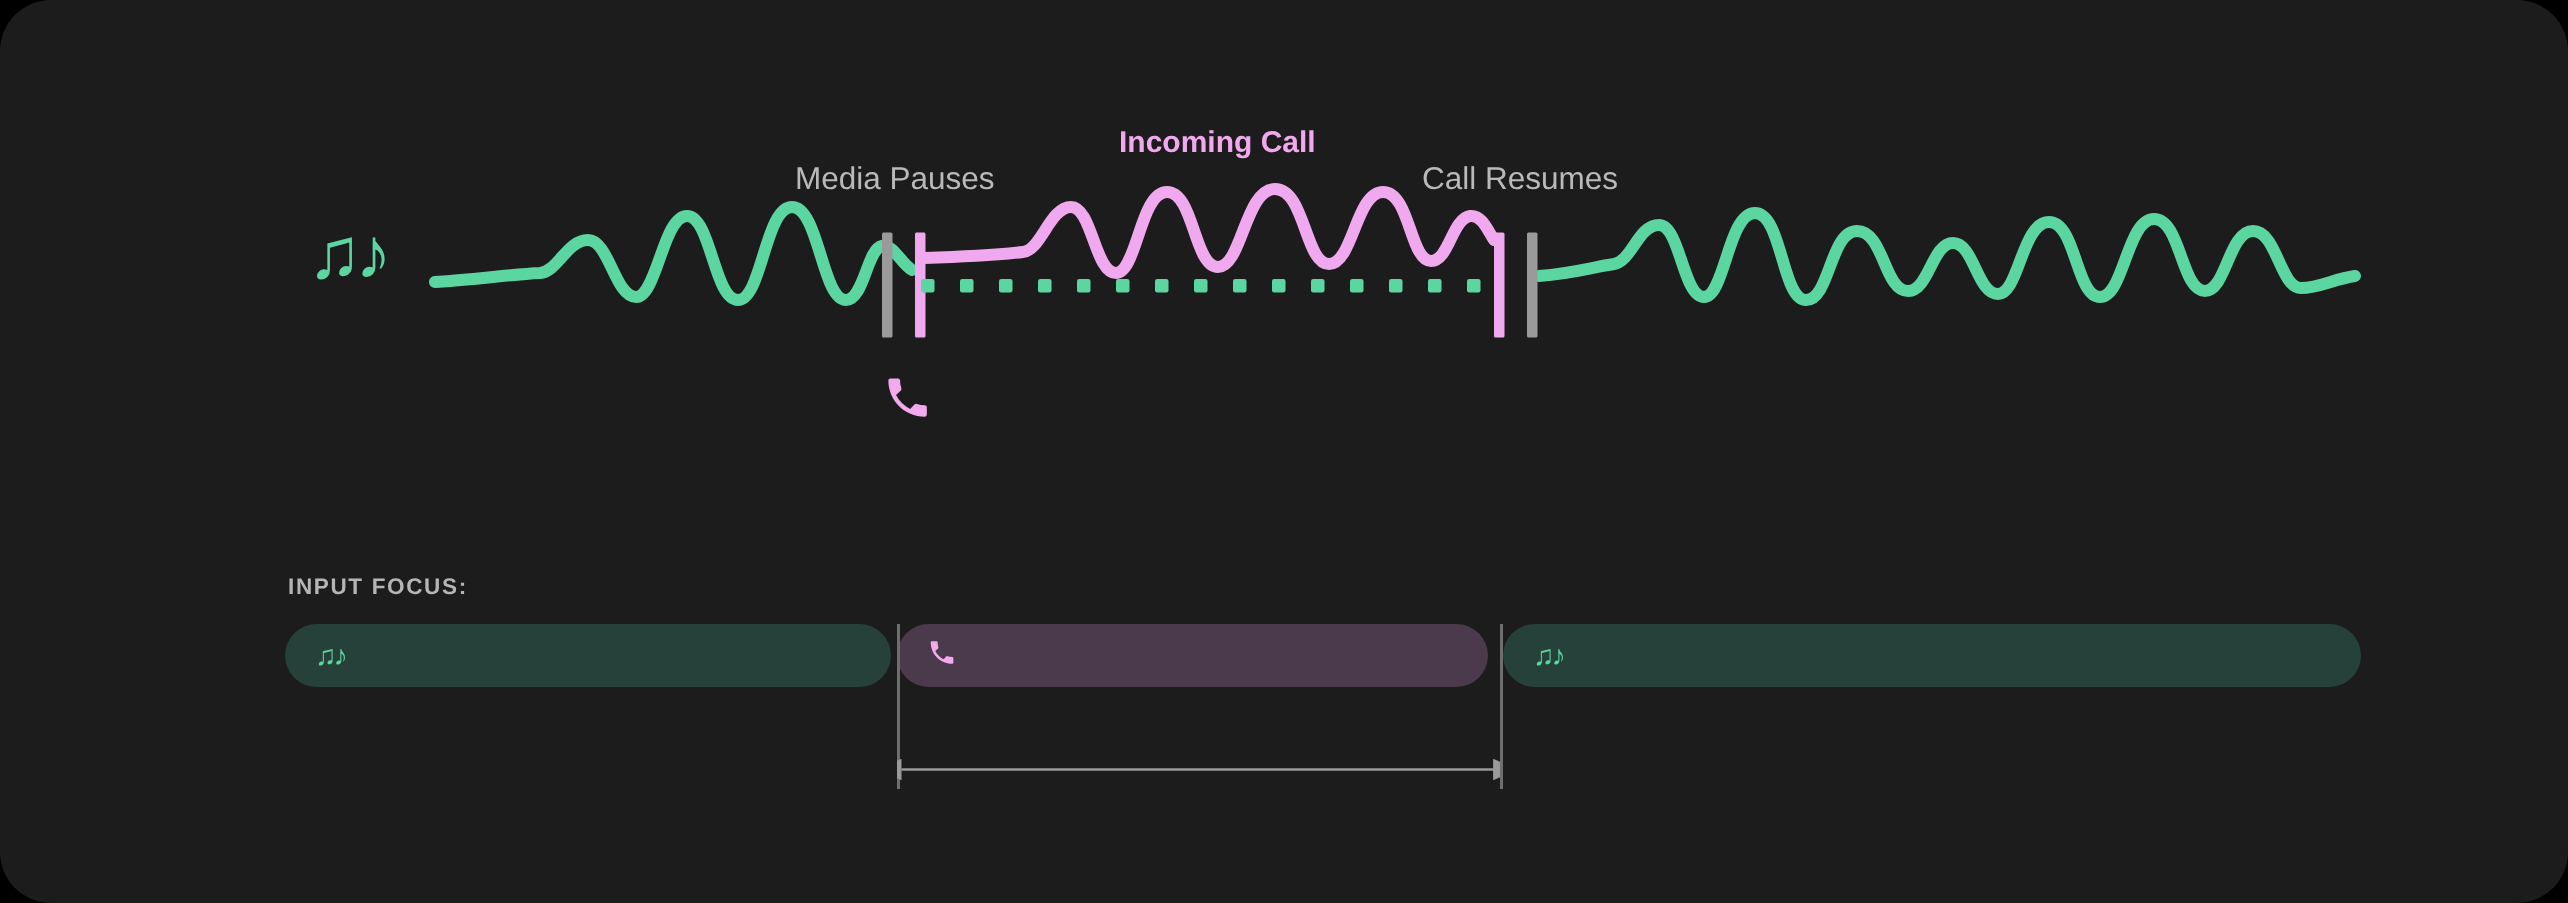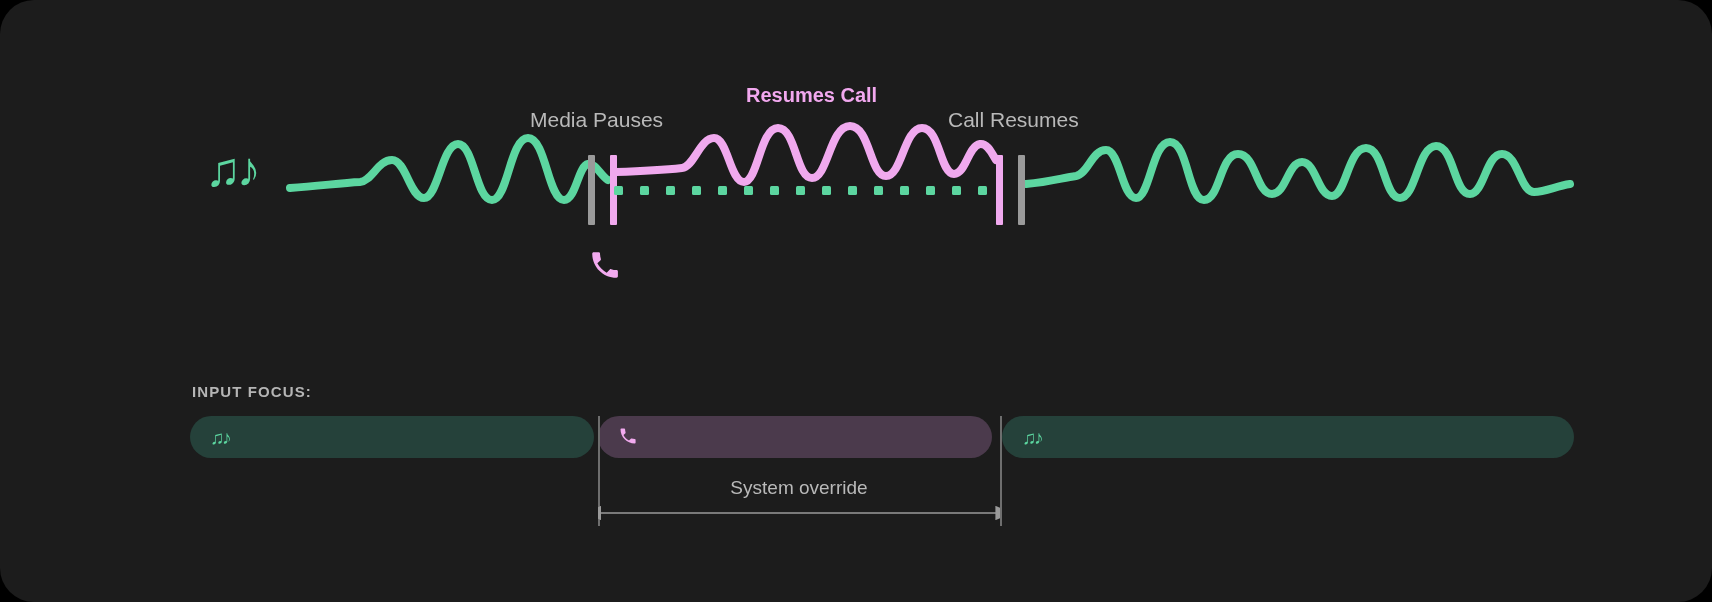--- a/index.html
+++ b/index.html
@@ -163,21 +163,21 @@
   }
 </style>
 </head>
 <body>
 
 <div class="card">
 
   <div class="timeline">
 
     <div class="lbl lbl-pause">Media Pauses</div>
-    <div class="lbl-call">Resumes Call</div>
+    <div class="lbl-call">Incoming Call</div>
     <div class="lbl lbl-resume">Call Resumes</div>
 
     <div class="notes-glyph">♫♪</div>
 
     <svg class="wave" viewBox="0 0 1712 110">
 
       <path fill="none" stroke="#5cd6a0" stroke-width="8" stroke-linecap="round" stroke-linejoin="round" d="M290,68 C320,66 340,63 360,62
            C372,61 378,40 392,40 C406,40 410,78 424,78
            C438,78 442,24 458,24 C474,24 476,80 492,80
            C508,80 510,18 528,18 C546,18 548,80 564,80
@@ -243,21 +243,20 @@
           </svg></span>
       </div>
       <div class="focus-seg seg-media" style="left: 1002px; width: 572px;">
         <span class="seg-icon">♫♪</span>
       </div>
     </div>
 
   <div class="guide" id="guide-left" style="left: 598px;"></div>
   <div class="guide" id="guide-right" style="left: 1000px;"></div>
 
-  <div class="override-label" id="override-label" style="left: 598px; width: 402px;">System override</div>
 
   <svg class="arrow-svg" id="override-arrow" width="402" style="left: 598px;">
     <defs>
       <marker id="ahL" markerWidth="11" markerHeight="9" refX="10" refY="4.5" orient="auto">
         <path d="M10,0 L0,4.5 L10,9 z" fill="#9a9a9a"></path>
       </marker>
       <marker id="ahR" markerWidth="11" markerHeight="9" refX="1" refY="4.5" orient="auto">
         <path d="M0,0 L10,4.5 L0,9 z" fill="#9a9a9a"></path>
       </marker>
     </defs>

